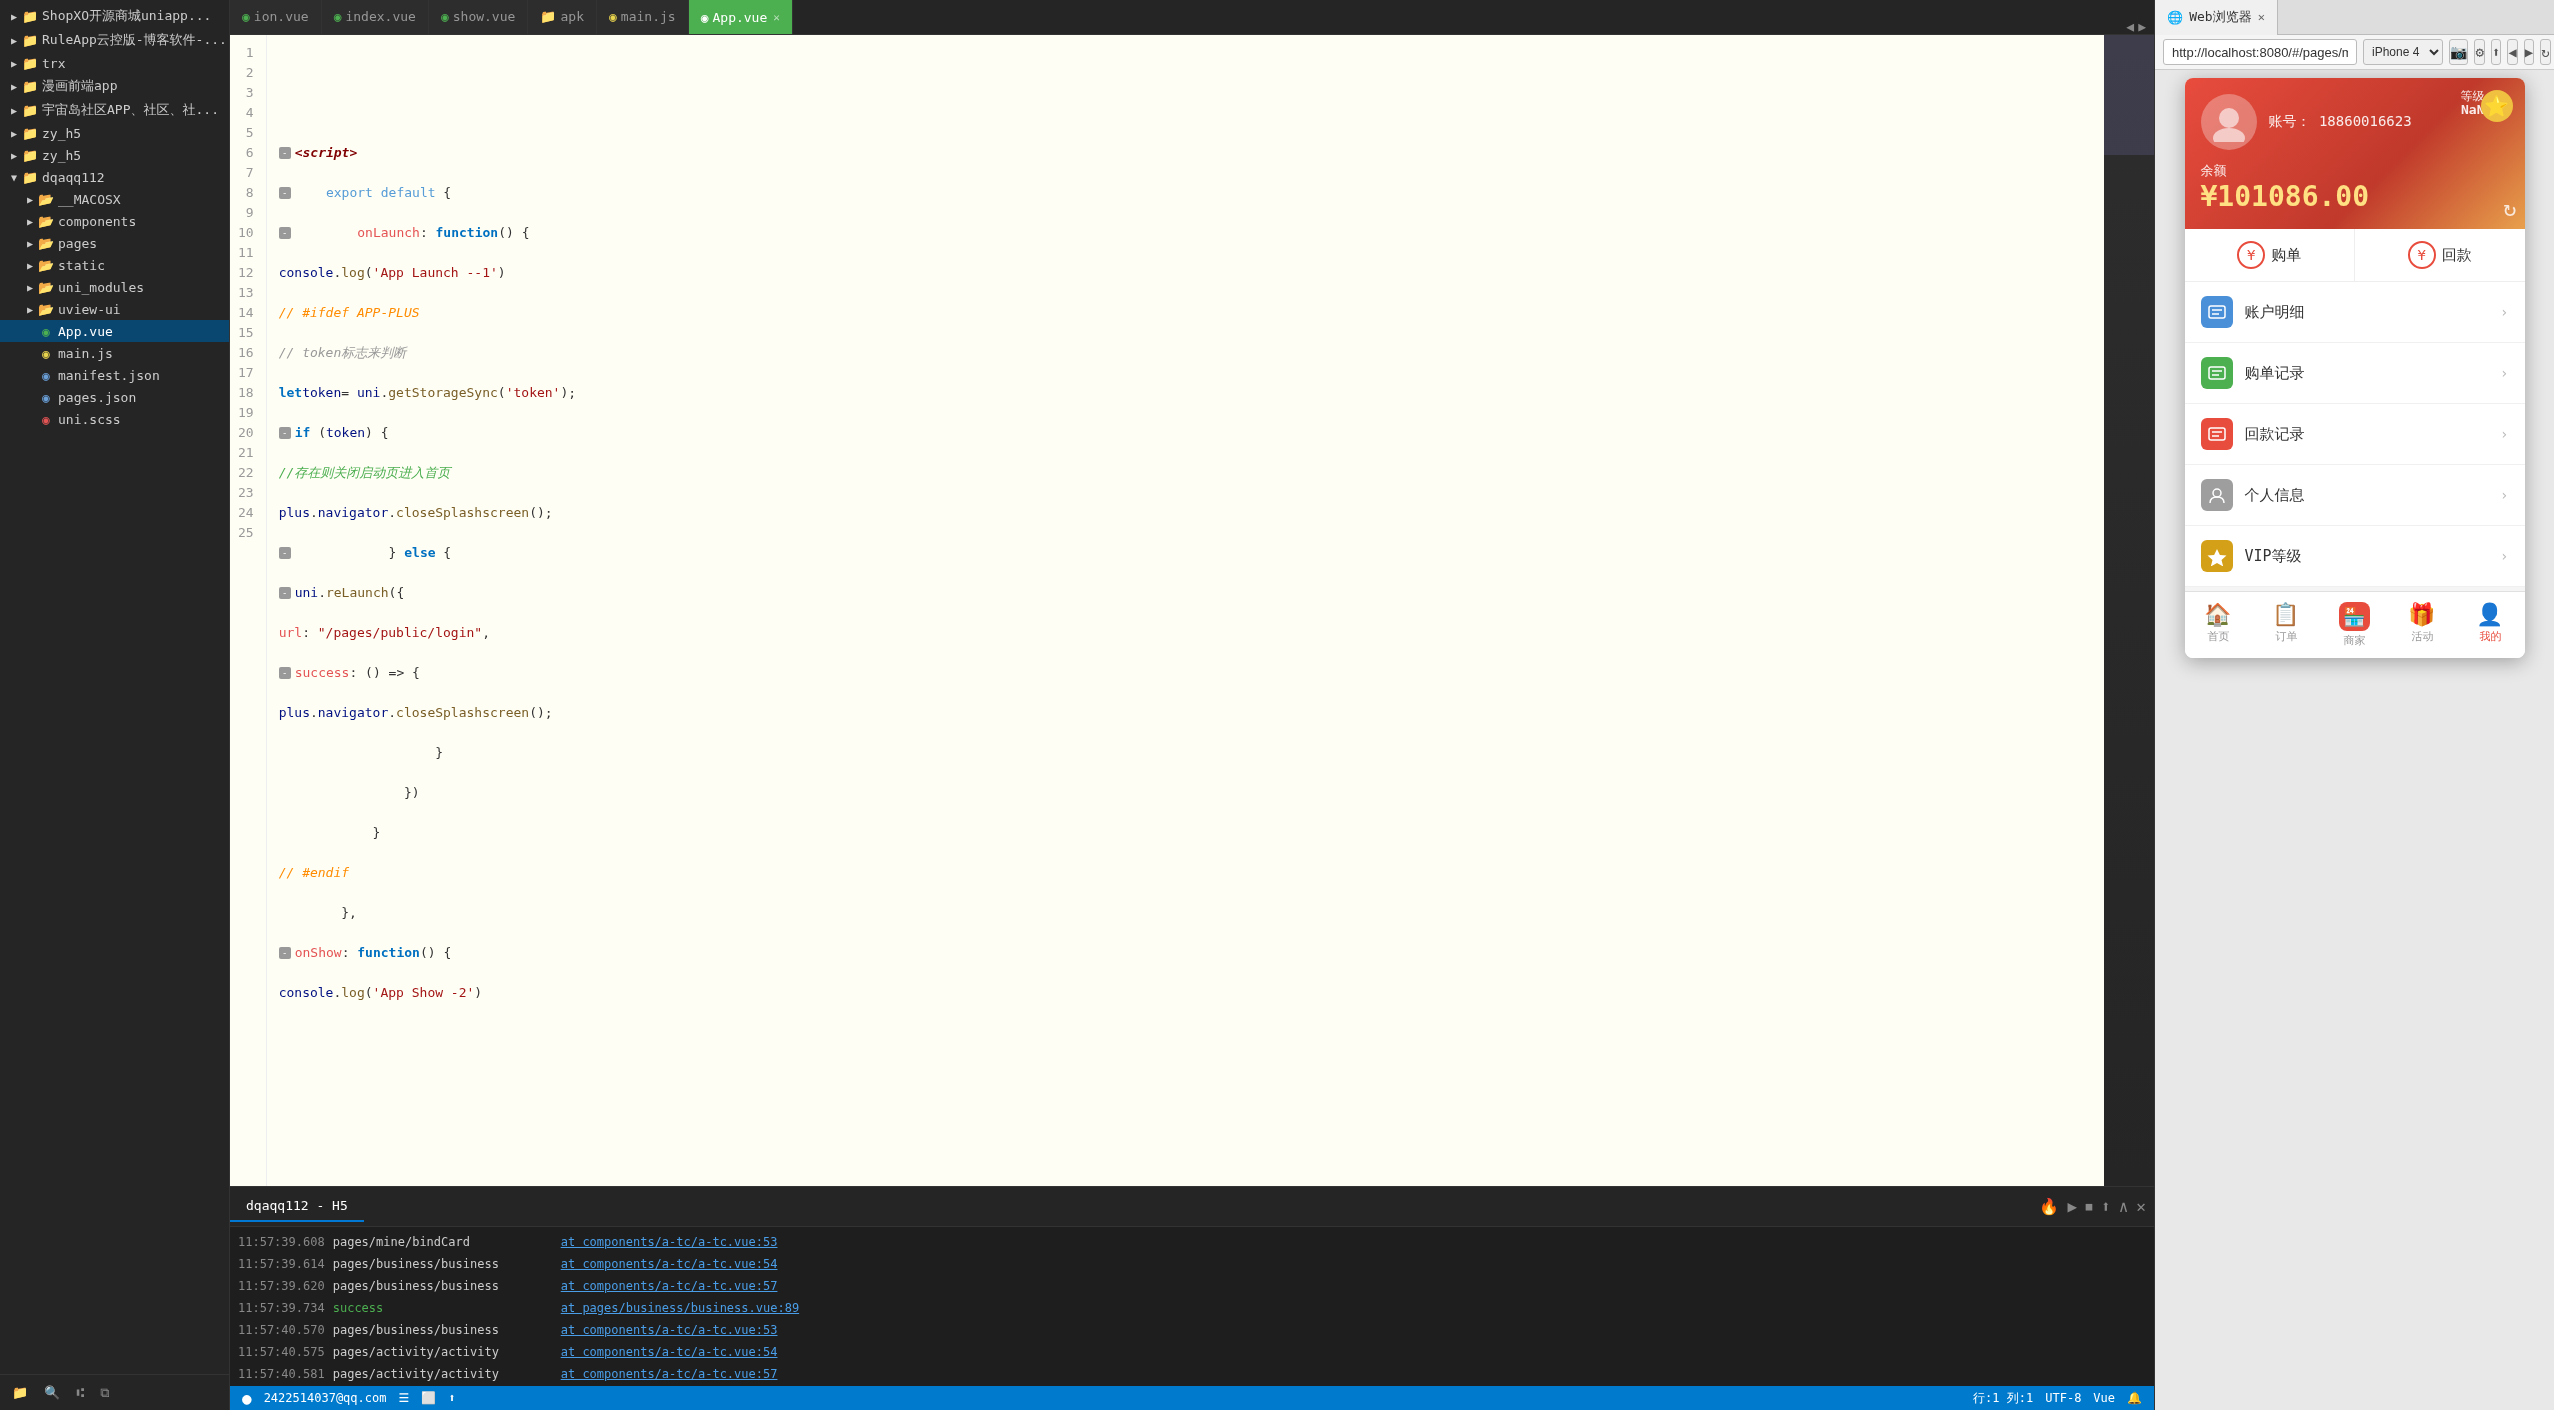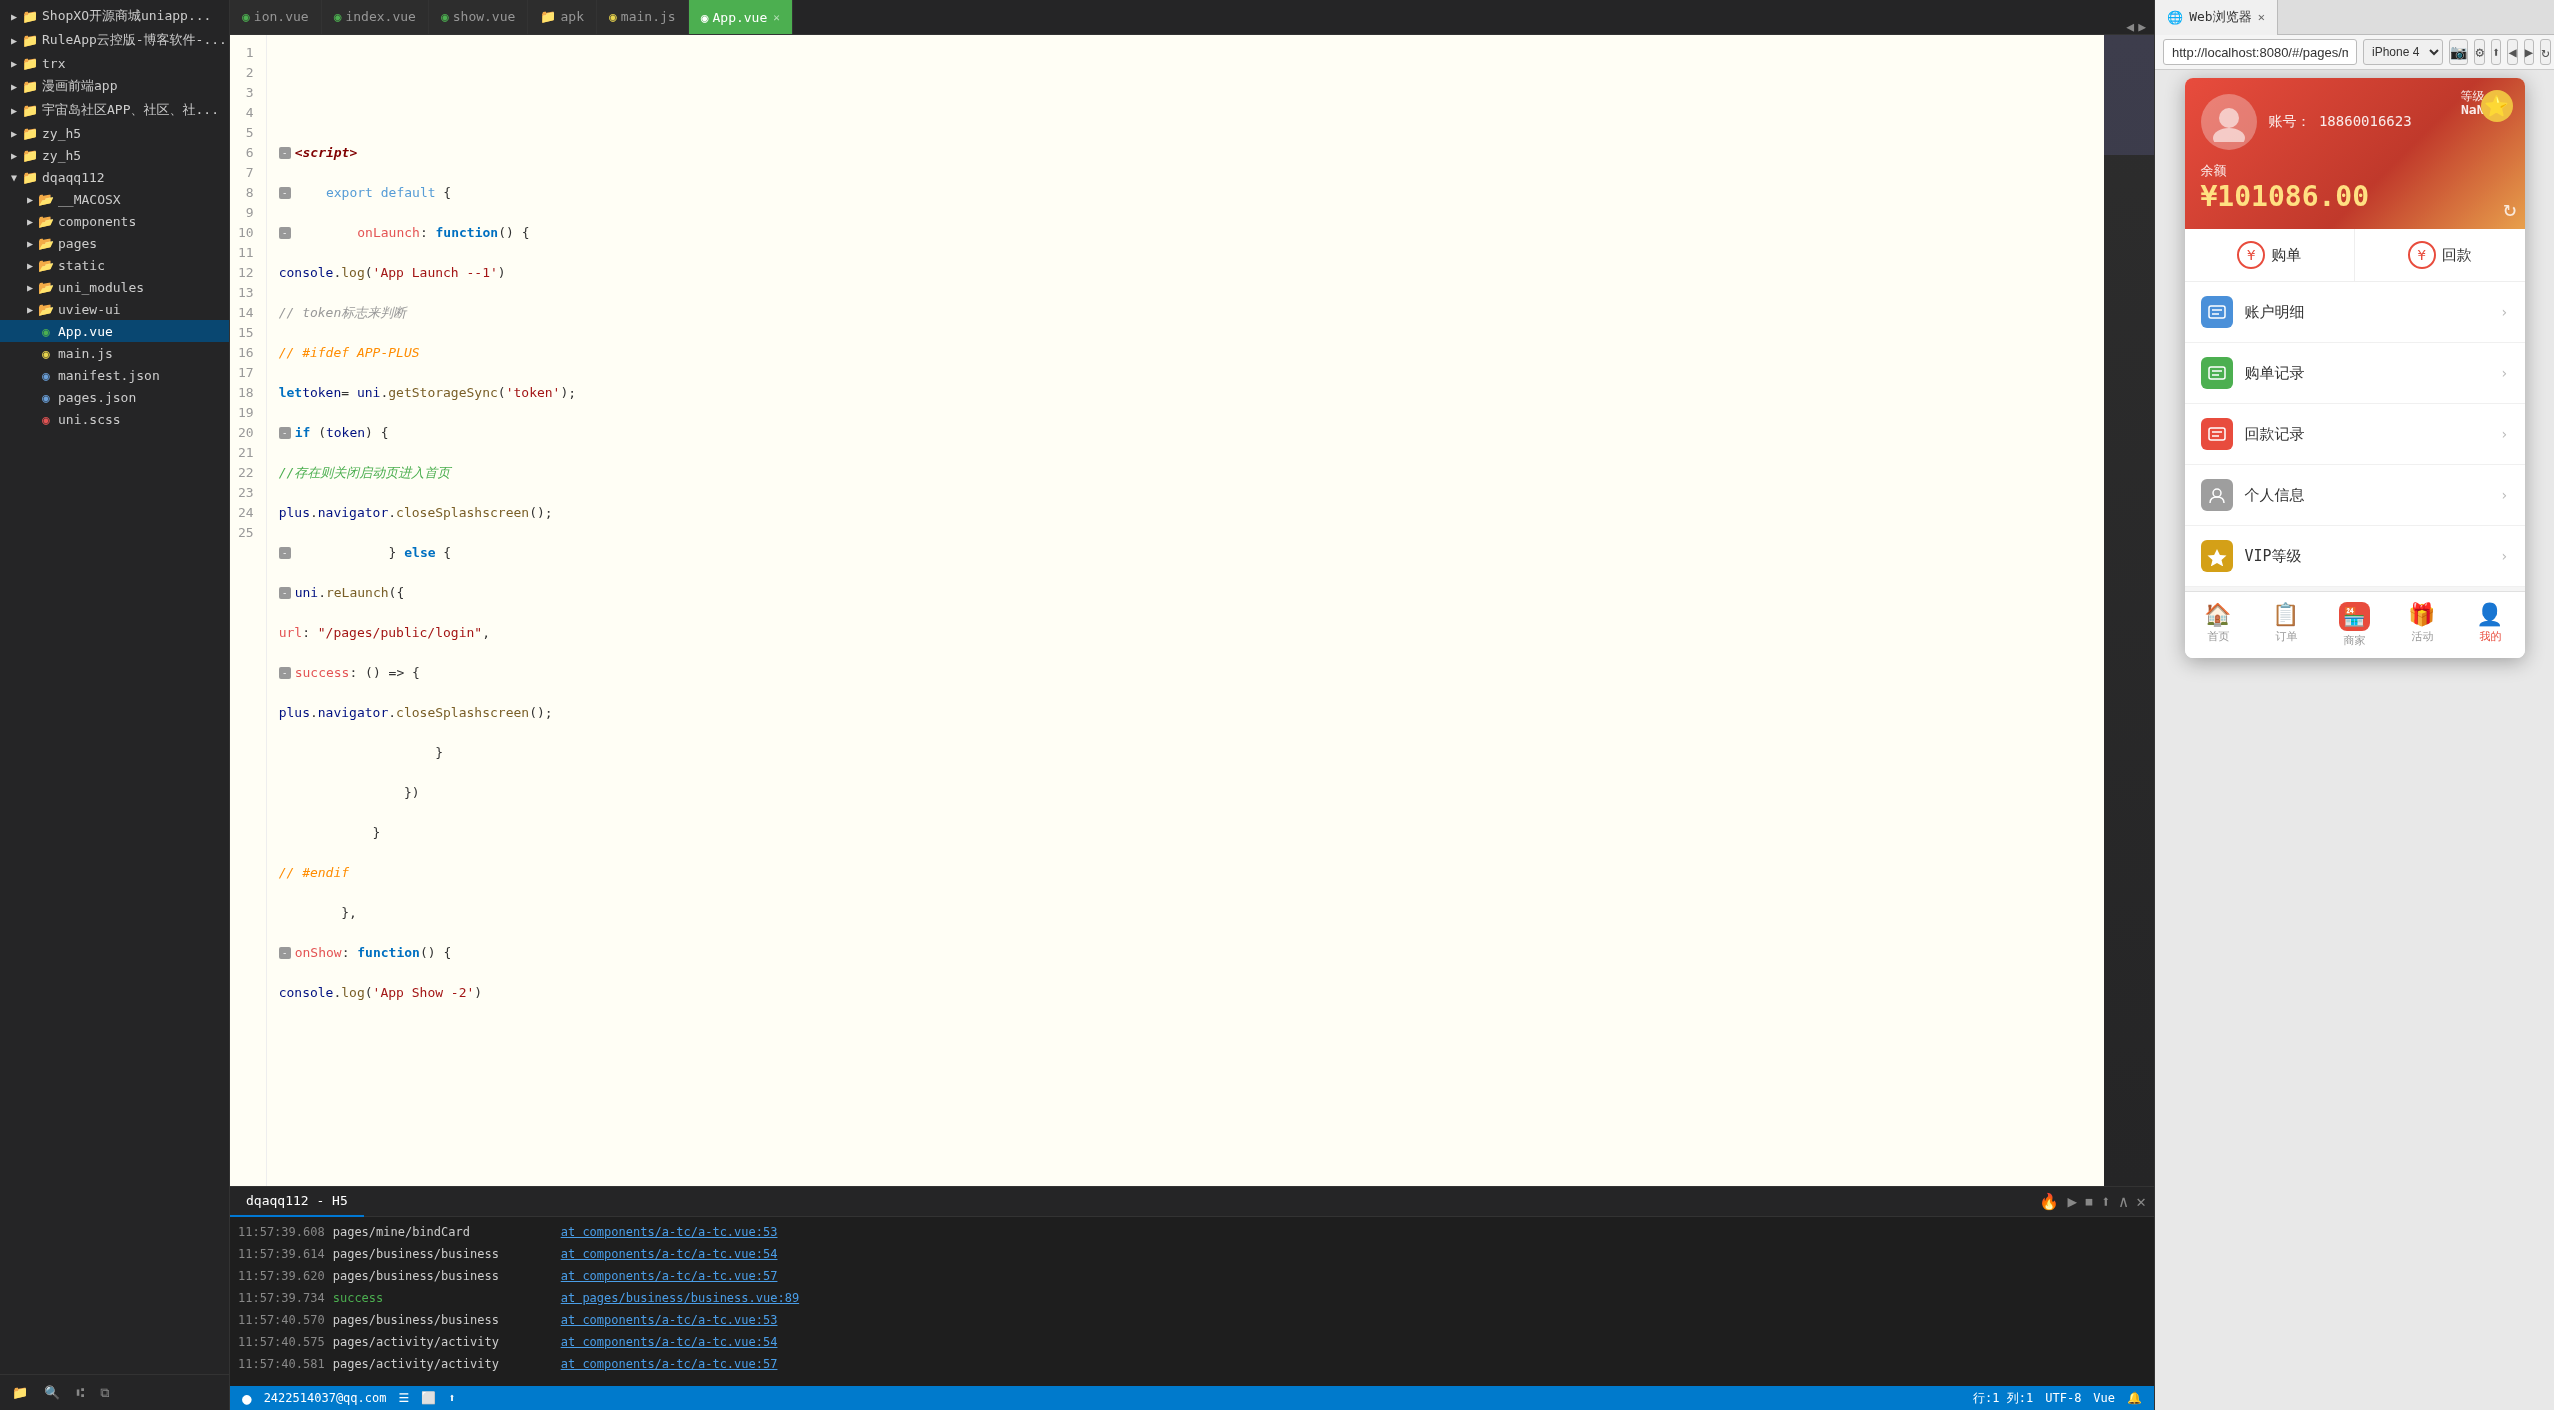--- a/index.html
+++ b/index.html
@@ -164,21 +164,21 @@
       height: 200px;
       background: #1e1e1e;
       border-top: 1px solid #333;
       display: flex;
       flex-direction: column;
     }
     .bottom-tabs {
       display: flex;
       background: #252526;
       border-bottom: 1px solid #333;
-      height: 30px;
+      height: 40px;
       align-items: center;
     }
     .bottom-tab {
       padding: 0 16px;
       height: 30px;
       display: flex;
       align-items: center;
       cursor: pointer;
       color: #ccc;
       border-bottom: 2px solid transparent;
@@ -621,22 +621,22 @@
             <div>24</div>
             <div>25</div>
         </div>
         <div class="code-content">
 <div class="code-line"></div>
 <div class="code-line"></div>
 <div class="code-line"><span class="fold-btn">-</span><span class="tag">&lt;script&gt;</span></div>
 <div class="code-line"><span class="fold-btn">-</span><span style="color:#569cd6">    export default</span> {</div>
 <div class="code-line"><span class="fold-btn">-</span><span class="prop">        onLaunch</span>: <span class="kw">function</span>() {</div>
 <div class="code-line">            <span class="var">console</span>.<span class="fn">log</span>(<span class="str">'App Launch --1'</span>)</div>
+<div class="code-line">            <span class="cmt-define">// #ifdef APP-PLUS</span></div>
 <div class="code-line">            <span class="cmt">// token标志来判断</span></div>
-<div class="code-line">            <span class="cmt-define">// #ifdef APP-PLUS</span></div>
 <div class="code-line">            <span class="kw">let</span> <span class="var">token</span>= <span class="var">uni</span>.<span class="fn">getStorageSync</span>(<span class="str">'token'</span>);</div>
 <div class="code-line"><span class="fold-btn">-</span>            <span class="kw">if</span> (<span class="var">token</span>) {</div>
 <div class="code-line">                <span class="cmt-green">//存在则关闭启动页进入首页</span></div>
 <div class="code-line">                <span class="var">plus</span>.<span class="var">navigator</span>.<span class="fn">closeSplashscreen</span>();</div>
 <div class="code-line"><span class="fold-btn">-</span>            } <span class="kw">else</span> {</div>
 <div class="code-line"><span class="fold-btn">-</span>                <span class="var">uni</span>.<span class="fn">reLaunch</span>({</div>
 <div class="code-line">                    <span class="prop">url</span>: <span class="str">"/pages/public/login"</span>,</div>
 <div class="code-line"><span class="fold-btn">-</span>                    <span class="prop">success</span>: () =&gt; {</div>
 <div class="code-line">                        <span class="var">plus</span>.<span class="var">navigator</span>.<span class="fn">closeSplashscreen</span>();</div>
 <div class="code-line">                    }</div>

